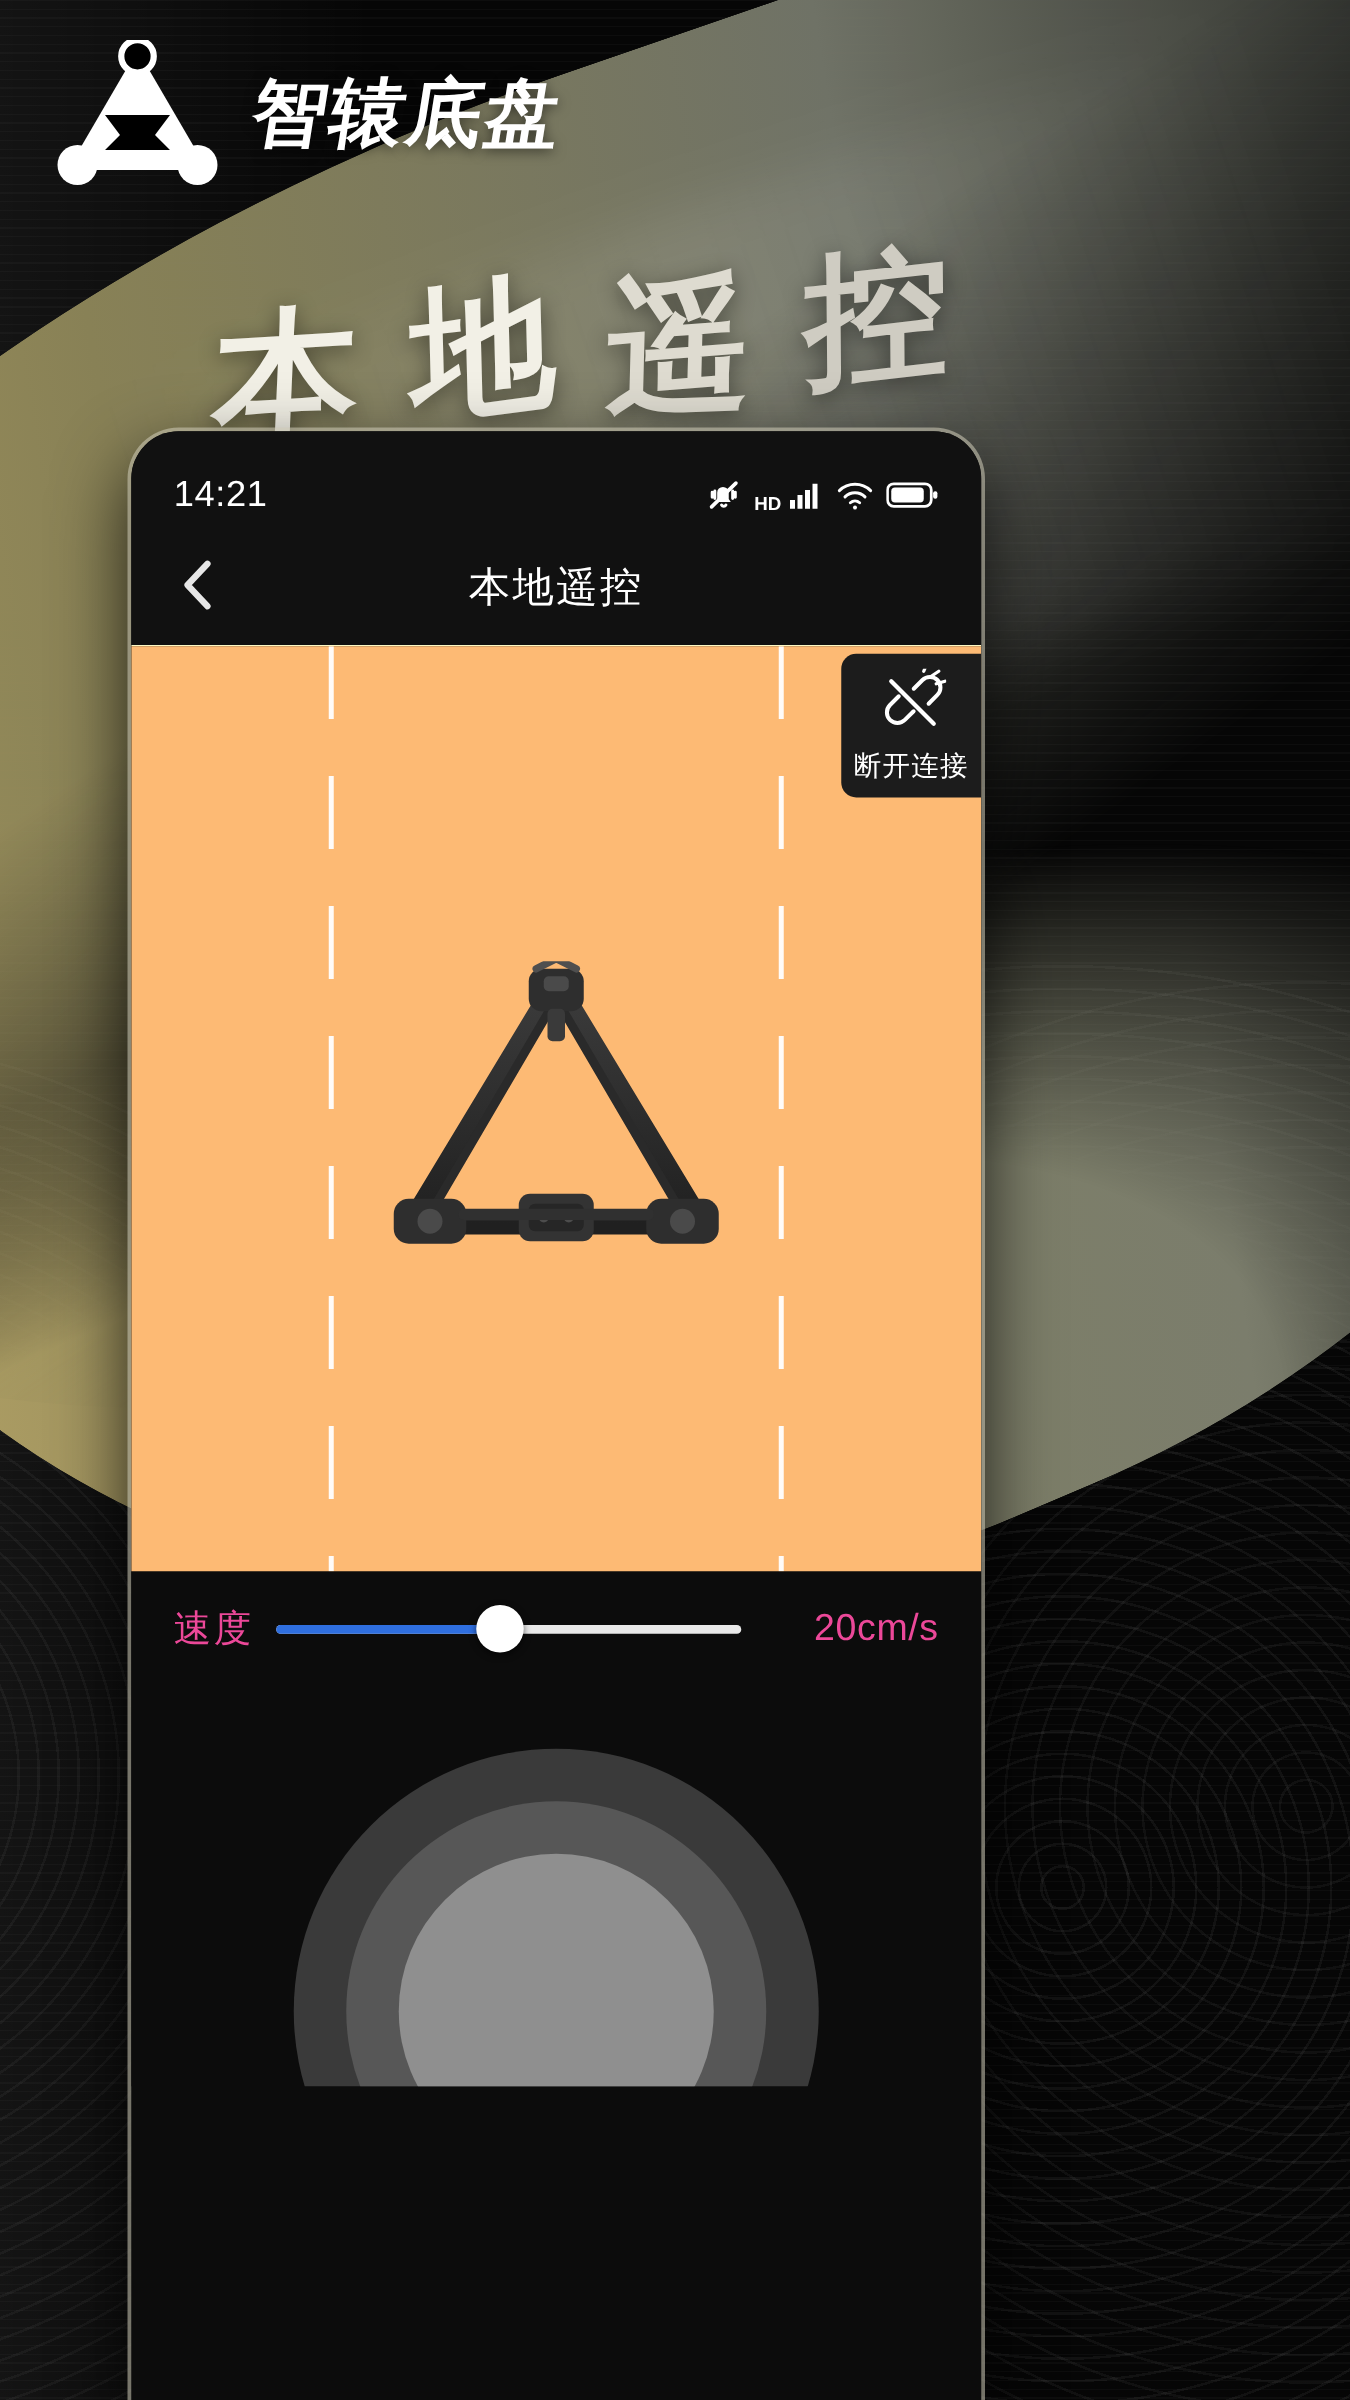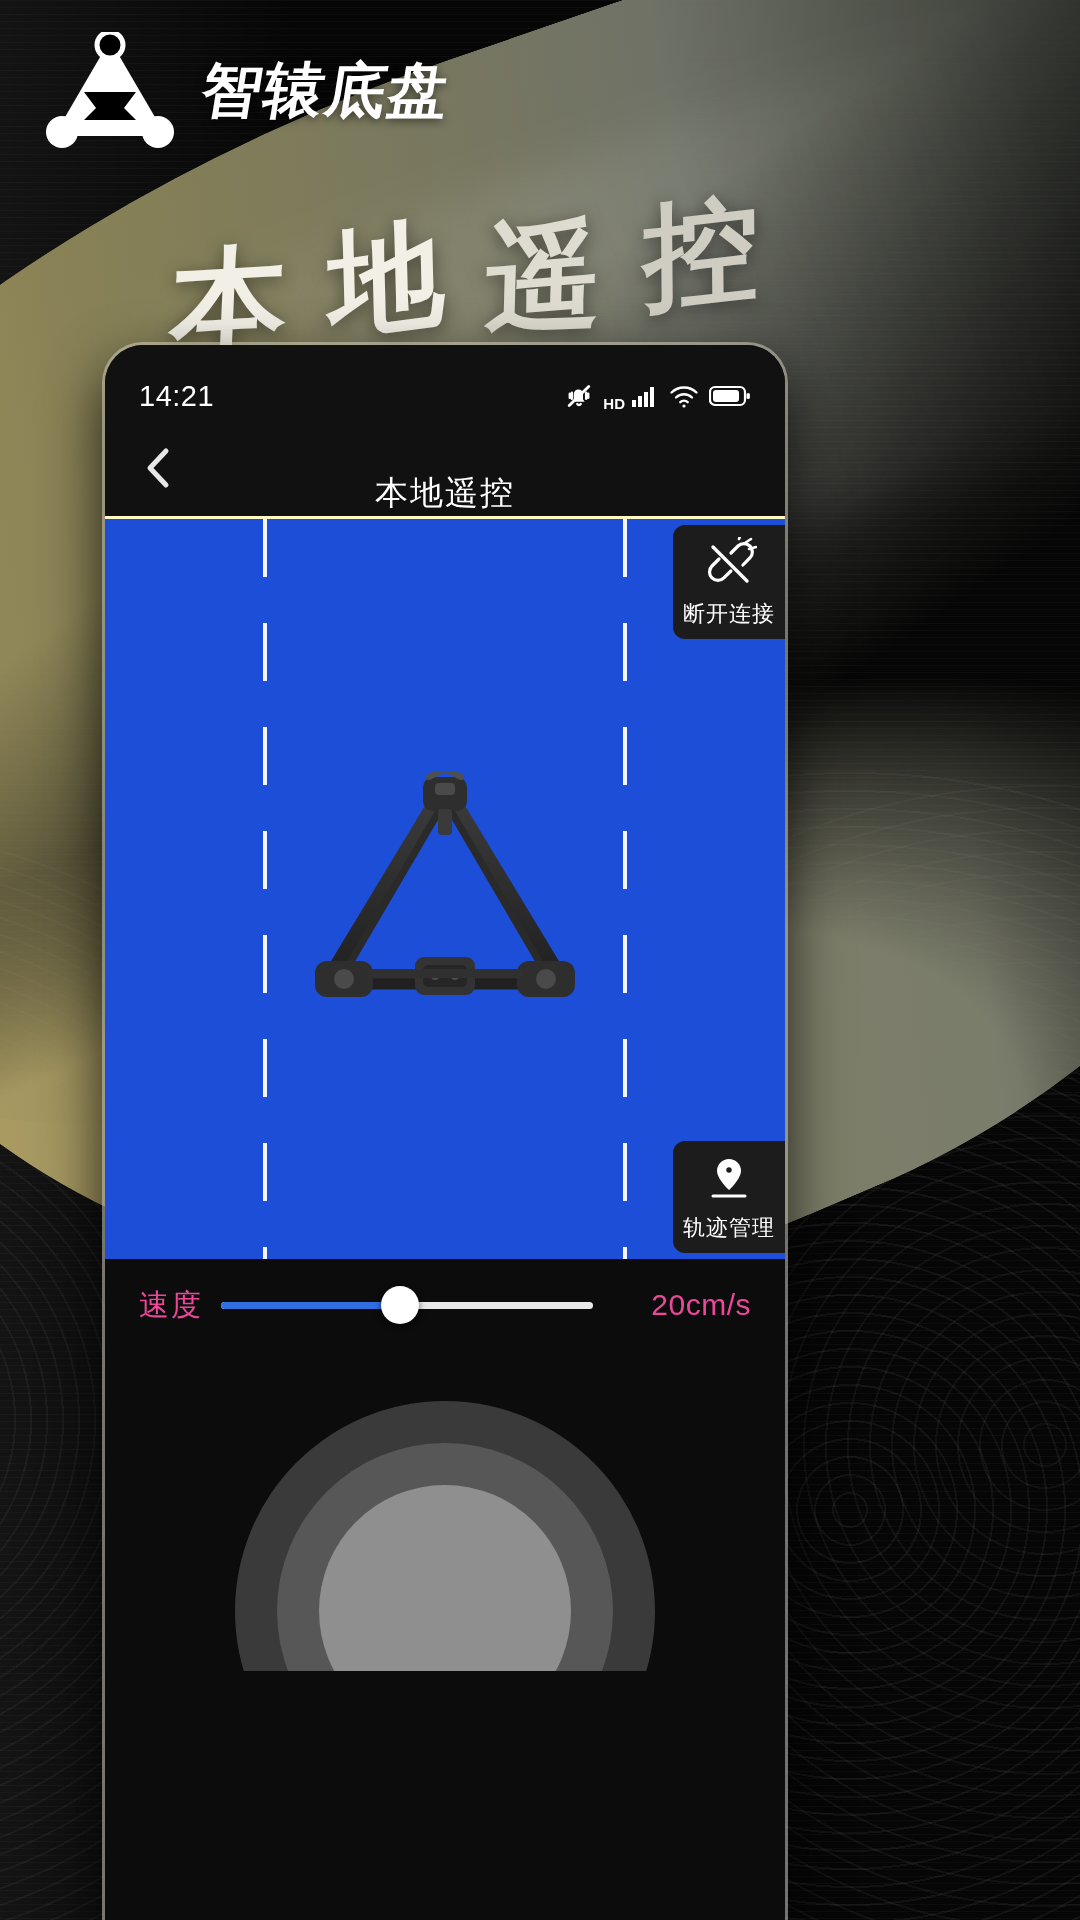--- a/index.html
+++ b/index.html
@@ -131,29 +131,29 @@
     padding:23px 34px 0 34px;color:#fff;background:#111;
   }
   .sb-time{font-size:29px;font-weight:500;letter-spacing:.5px;}
   .sb-icons{display:flex;align-items:center;gap:9px;}
   .sb-icons svg{display:block;}
   .hd-badge{font-size:15px;font-weight:700;line-height:1;color:#fff;margin-right:-3px;}
   .hd-wrap{display:flex;flex-direction:column;align-items:center;justify-content:flex-end;height:30px;}
 
   
   .navbar{
-    height:92px;display:flex;align-items:flex-end;position:relative;background:#111;
-    border-bottom:3px solid #fef9c3;
+    height:92px;display:flex;align-items:center;position:relative;background:#111;
+    border-bottom:1px solid #fef9c3;
   }
   .nav-back{position:absolute;left:26px;top:50%;transform:translateY(-50%);
     width:56px;height:56px;display:flex;align-items:center;justify-content:center;}
   .nav-title{width:100%;text-align:center;color:#fff;font-size:33px;font-weight:500;letter-spacing:2px;}
 
   
-  .stage{position:relative;height:740px;background:#1d4ed8;overflow:hidden;}
+  .stage{position:relative;height:740px;background:#fdba74;overflow:hidden;}
   .lane{
     position:absolute;top:0;bottom:0;width:4px;
     background:repeating-linear-gradient(to bottom,#fff 0 58px,rgba(0,0,0,0) 58px 104px);
     opacity:.95;
   }
   .lane-l{left:158px;}
   .lane-r{left:518px;}
 
   
   .robot{position:absolute;left:50%;top:252px;transform:translateX(-50%);width:268px;height:240px;}
@@ -340,30 +340,20 @@
         <svg width="56" height="52" viewBox="0 0 56 52" fill="none" stroke="#fff" stroke-width="3.2" stroke-linecap="round">
           <path d="M20 32 L13 39a8.4 8.4 0 0 0 11.9 11.9L31.9 44" transform="translate(-2,-10)"></path>
           <path d="M36 20 L43 13a8.4 8.4 0 0 1 11.9 11.9L47.9 32" transform="translate(-6,-4)"></path>
           <line x1="12" y1="10" x2="46" y2="44" stroke-width="3.4"></line>
           <path d="M44 6 L50 2 M48 12 L55 10 M38 2 L40 -3" stroke-width="2.6"></path>
         </svg>
       </span>
       <span class="sb-label">断开连接</span>
     </div>
 
-    <div class="side-btn side-track">
-      <span>
-        <svg width="52" height="50" viewBox="0 0 52 50" fill="none" stroke="#fff" stroke-width="3" stroke-linecap="round" stroke-linejoin="round">
-          <path d="M26 6c-6.6 0-12 5.2-12 11.7 0 8.3 12 19.3 12 19.3s12-11 12-19.3C38 11.2 32.6 6 26 6z" fill="#fff" stroke="none"></path>
-          <circle cx="26" cy="17" r="4.2" fill="#1c1c1c"></circle>
-          <line x1="10" y1="43" x2="42" y2="43"></line>
-        </svg>
-      </span>
-      <span class="sb-label">轨迹管理</span>
-    </div>
   </div>
 
   <div class="speedrow">
     <div class="speed-label">速度</div>
     <div class="slider">
       <div class="slider-track"></div>
       <div class="slider-fill" style="width: 48%; background: rgb(47, 111, 224);"></div>
       <div class="slider-thumb" style="left: 48%;"></div>
     </div>
     <div class="speed-value">20cm/s</div>

